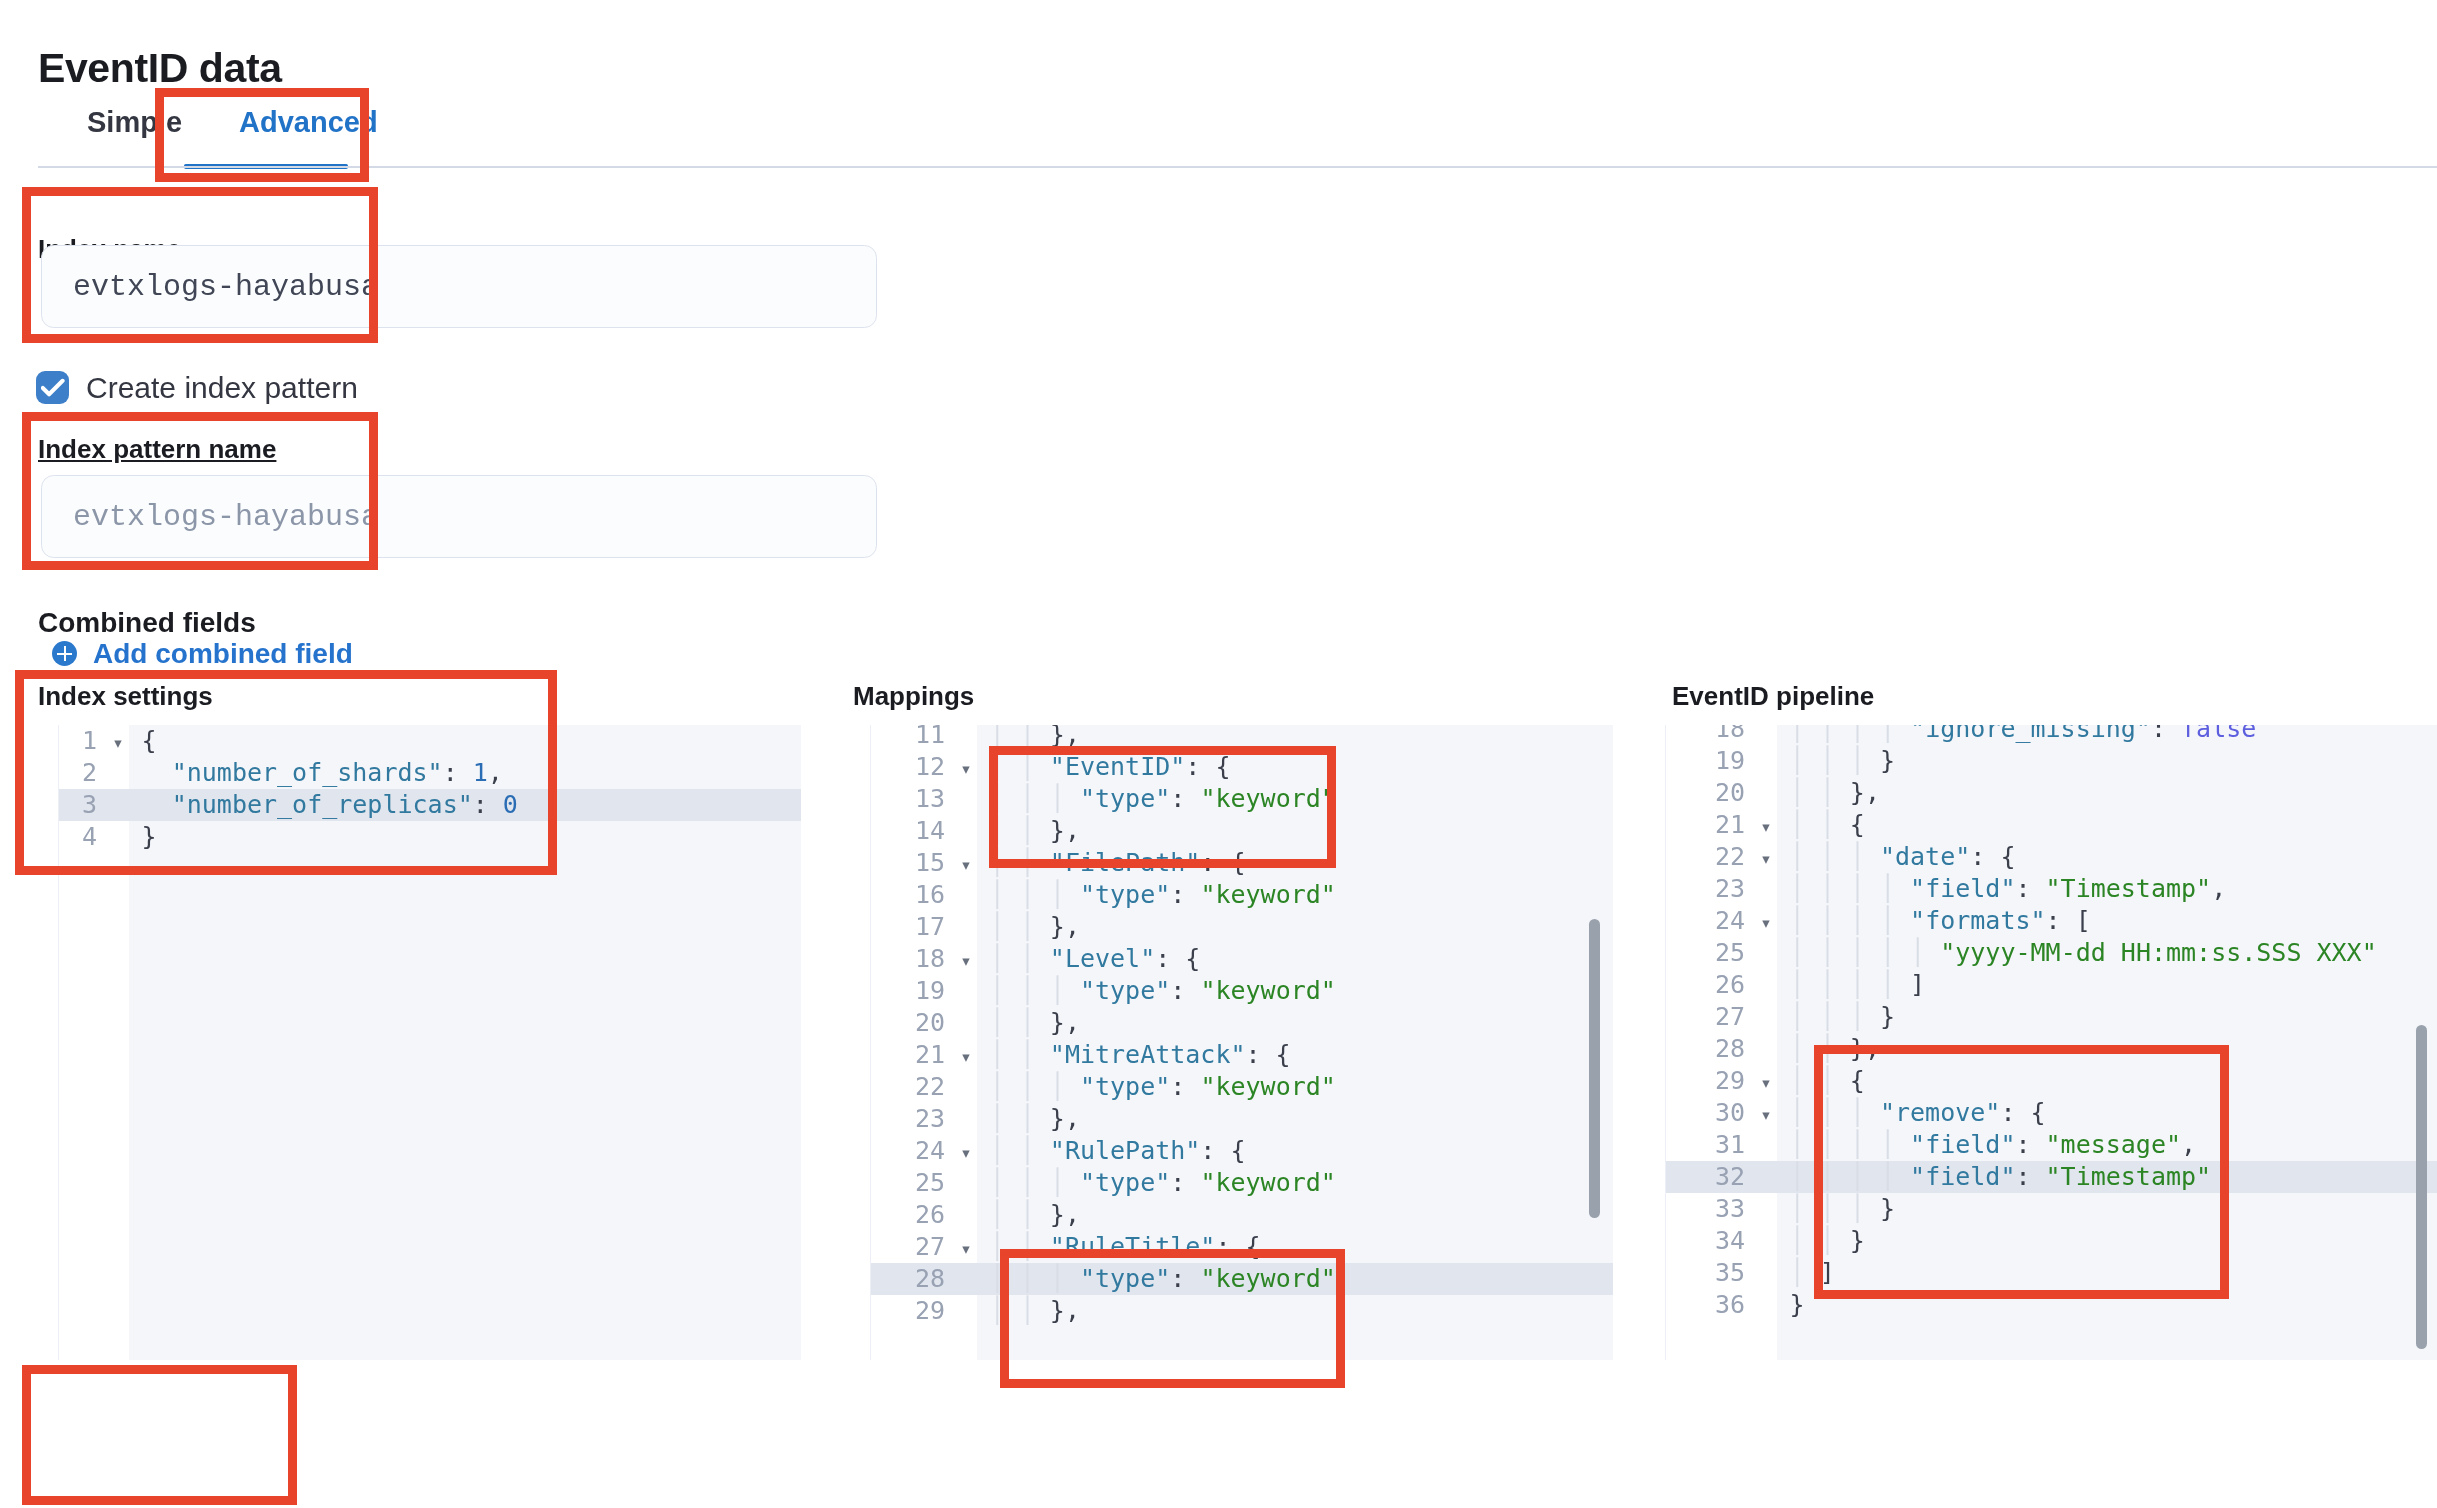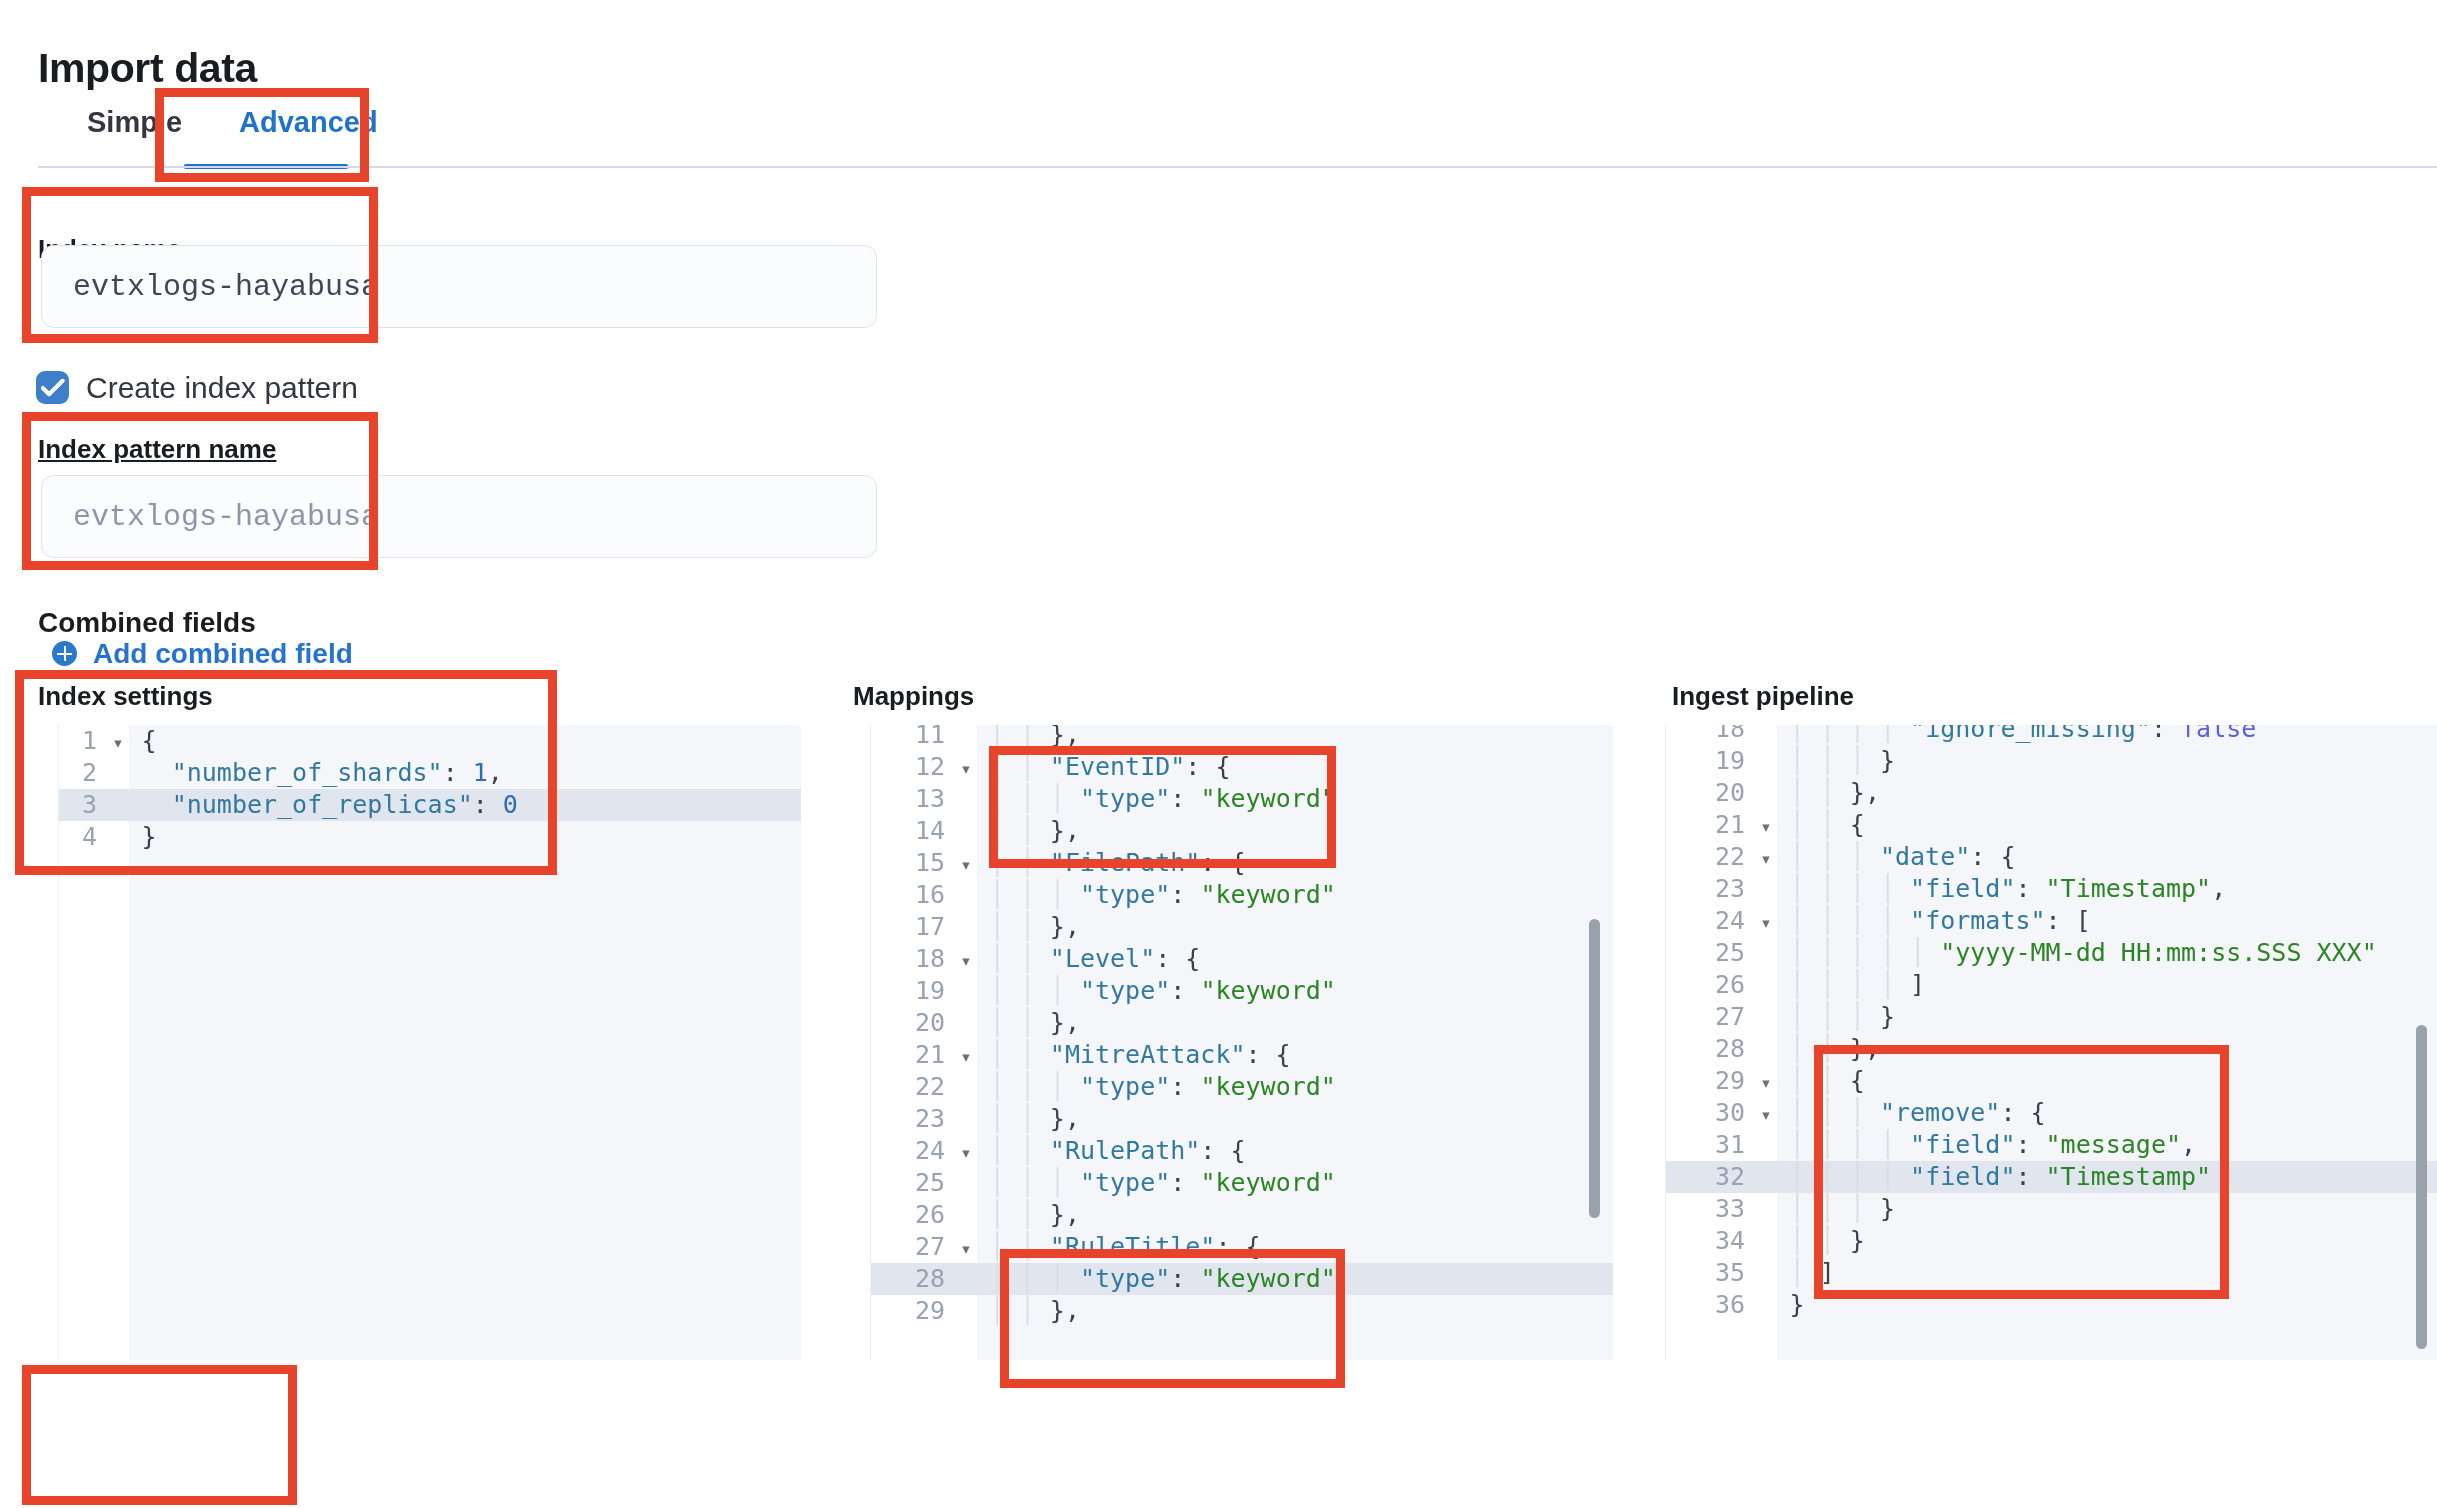--- a/index.html
+++ b/index.html
@@ -74,21 +74,21 @@
   #ann-eventid{left:989px;top:746px;width:347px;height:122px;}
   #ann-ruletitle{left:1000px;top:1249px;width:345px;height:139px;}
   #ann-remove{left:1814px;top:1045px;width:415px;height:254px;}
   #ann-import{left:21.6px;top:1365px;width:275px;height:140px;}
 </style>
 </head>
 <body>
 
 <div id="stage">
 
-  <h1 class="abs" id="page-title">Import data</h1>
+  <h1 class="abs" id="page-title">EventID data</h1>
 
   <div class="abs tab" id="tab-simple">Simple</div>
   <div class="abs tab" id="tab-advanced">Advanced</div>
   <div class="abs" id="tab-underline"></div>
   <div class="abs" id="tabs-divider"></div>
 
   <label class="abs form-label" id="lbl-index-name">Index name</label>
   <input class="abs tfield" id="input-index-name" type="text" value="evtxlogs-hayabusa" style="">
 
   <div class="abs" id="checkbox">
@@ -100,21 +100,21 @@
 
   <label class="abs form-label" id="lbl-index-pattern">Index pattern name</label>
   <input class="abs tfield" id="input-index-pattern" type="text" placeholder="evtxlogs-hayabusa" style="">
 
   <div class="abs form-label" id="lbl-combined">Combined fields</div>
   <div class="abs" id="add-circle"></div>
   <a class="abs" id="add-link">Add combined field</a>
 
   <div class="abs ed-label" id="lbl-ed0">Index settings</div>
   <div class="abs ed-label" id="lbl-ed1">Mappings</div>
-  <div class="abs ed-label" id="lbl-ed2">Ingest pipeline</div>
+  <div class="abs ed-label" id="lbl-ed2">EventID pipeline</div>
 
   <div class="editor" id="ed0">
       <div class="rows">
         <div class="crow">
           <span class="lnum">
             <b>1</b>
             <span class="fold">▾</span>
           </span>
           <span class="lcode">{</span>
         </div>

